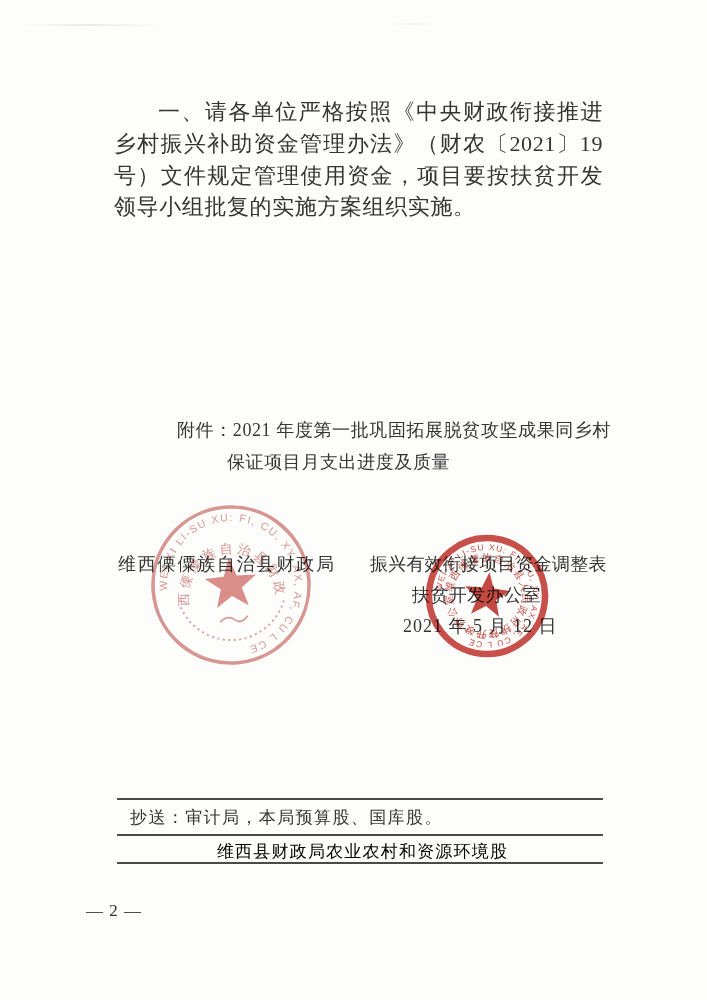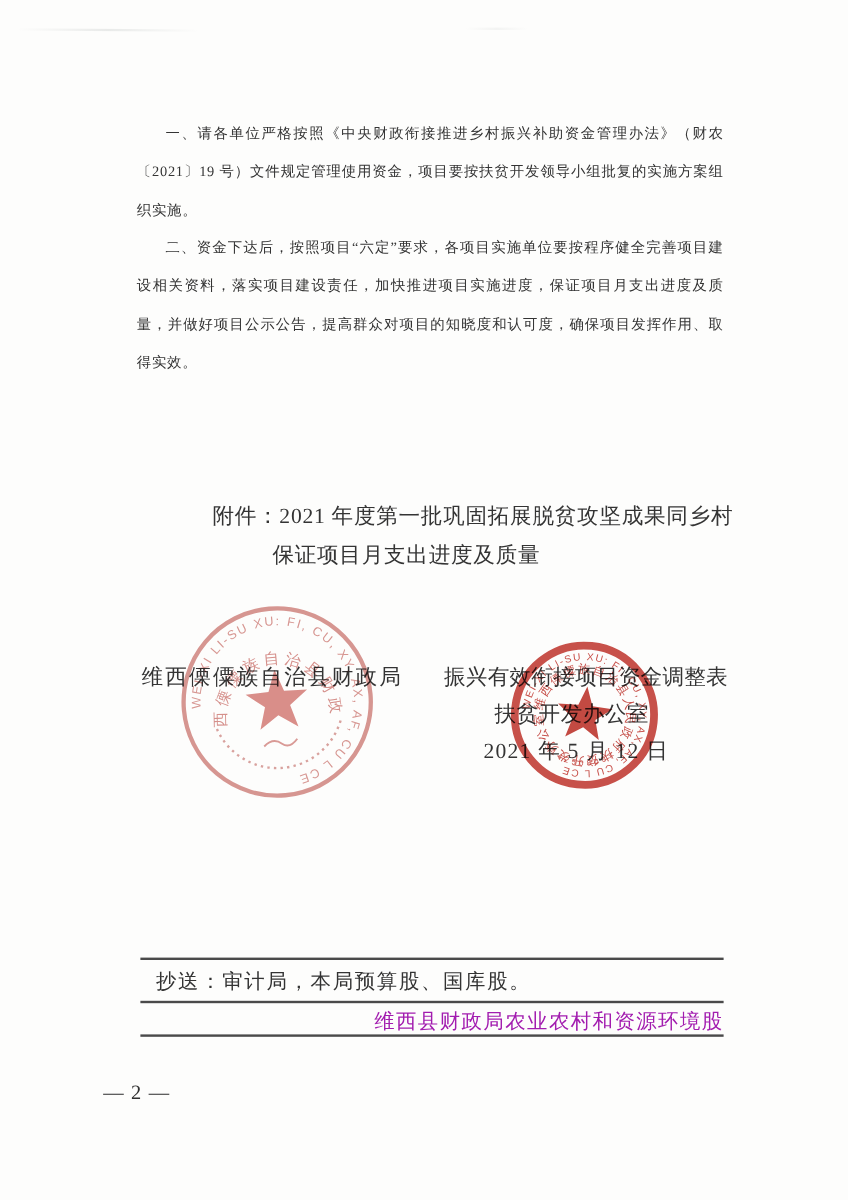--- a/index.html
+++ b/index.html
@@ -10,21 +10,21 @@
     color:#3a3a3a;
   }
   
   .streak{position:absolute;background:linear-gradient(90deg,rgba(120,130,128,0),rgba(120,130,128,.55),rgba(120,130,128,0));}
   .streak.s1{left:14px;top:24px;width:152px;height:2px;opacity:.28;transform:rotate(.4deg);}
   .streak.s2{left:388px;top:23px;width:52px;height:2px;opacity:.14;}
 
   
   .body-text{
     position:absolute;left:114px;top:96px;width:489px;
-    font-size:12px;line-height:31.8px;letter-spacing:.6px;
+    font-size:22px;line-height:31.8px;letter-spacing:.6px;
     text-align:justify;text-justify:inter-character;color:#343434;
   }
   .body-text p{margin:0;text-indent:2em;}
 
   .attachment{
     position:absolute;left:155px;top:414px;width:460px;
     font-size:18px;line-height:32px;letter-spacing:.6px;color:#343434;margin-left:22px;
   }
   .attachment .att-line2{margin-left:50px;}
 
@@ -39,37 +39,36 @@
   .seal{position:absolute;mix-blend-mode:multiply;}
   .seal-left{left:147px;top:501px;width:168px;height:168px;opacity:.8;transform:rotate(-5deg);}
   .seal-right{left:419px;top:528px;width:136px;height:136px;opacity:.92;transform:rotate(6deg);}
 
   
   .rule{position:absolute;left:117px;width:486px;height:2px;background:#4a4a4a;}
   .rule1{top:798px;}
   .rule2{top:834px;height:1.6px;}
   .rule3{top:862px;}
   .footer-copy{position:absolute;left:130px;top:806px;font-size:17px;letter-spacing:1.4px;color:#333;white-space:nowrap;text-align:center;}
-  .footer-row{position:absolute;left:117px;top:840px;width:486px;display:flex;justify-content:flex-end;font-size:17px;color:#a21caf;}
+  .footer-row{position:absolute;left:117px;top:840px;width:486px;display:flex;justify-content:center;font-size:17px;color:#000000;}
   .footer-issuer{margin-left:5px;letter-spacing:1.2px;white-space:nowrap;}
   .footer-date{margin-right:12px;letter-spacing:.6px;white-space:nowrap;}
 
   .page-number{position:absolute;left:86px;top:901px;font-size:17px;letter-spacing:1px;color:#2f2f2f;}
 </style>
 </head>
 <body>
 
 <div class="page">
 
   <div class="streak s1"></div>
   <div class="streak s2"></div>
 
   <div class="body-text">
     <p>一、请各单位严格按照《中央财政衔接推进乡村振兴补助资金管理办法》（财农〔2021〕19 号）文件规定管理使用资金，项目要按扶贫开发领导小组批复的实施方案组织实施。</p>
-    <p>二、资金下达后，按照项目“六定”要求，各项目实施单位要按程序健全完善项目建设相关资料，落实项目建设责任，加快推进项目实施进度，保证项目月支出进度及质量，并做好项目公示公告，提高群众对项目的知晓度和认可度，确保项目发挥作用、取得实效。</p>
   </div>
 
   <div class="attachment">
     <div class="att-line1">附件：2021 年度第一批巩固拓展脱贫攻坚成果同乡村</div>
     <div class="att-line2">保证项目月支出进度及质量</div>
   </div>
 
   <div class="sig sig-left-org">维西傈僳族自治县财政局</div>
   <div class="sig sig-right-org">振兴有效衔接项目资金调整表</div>
   <div class="sig sig-office">扶贫开发办公室</div>

